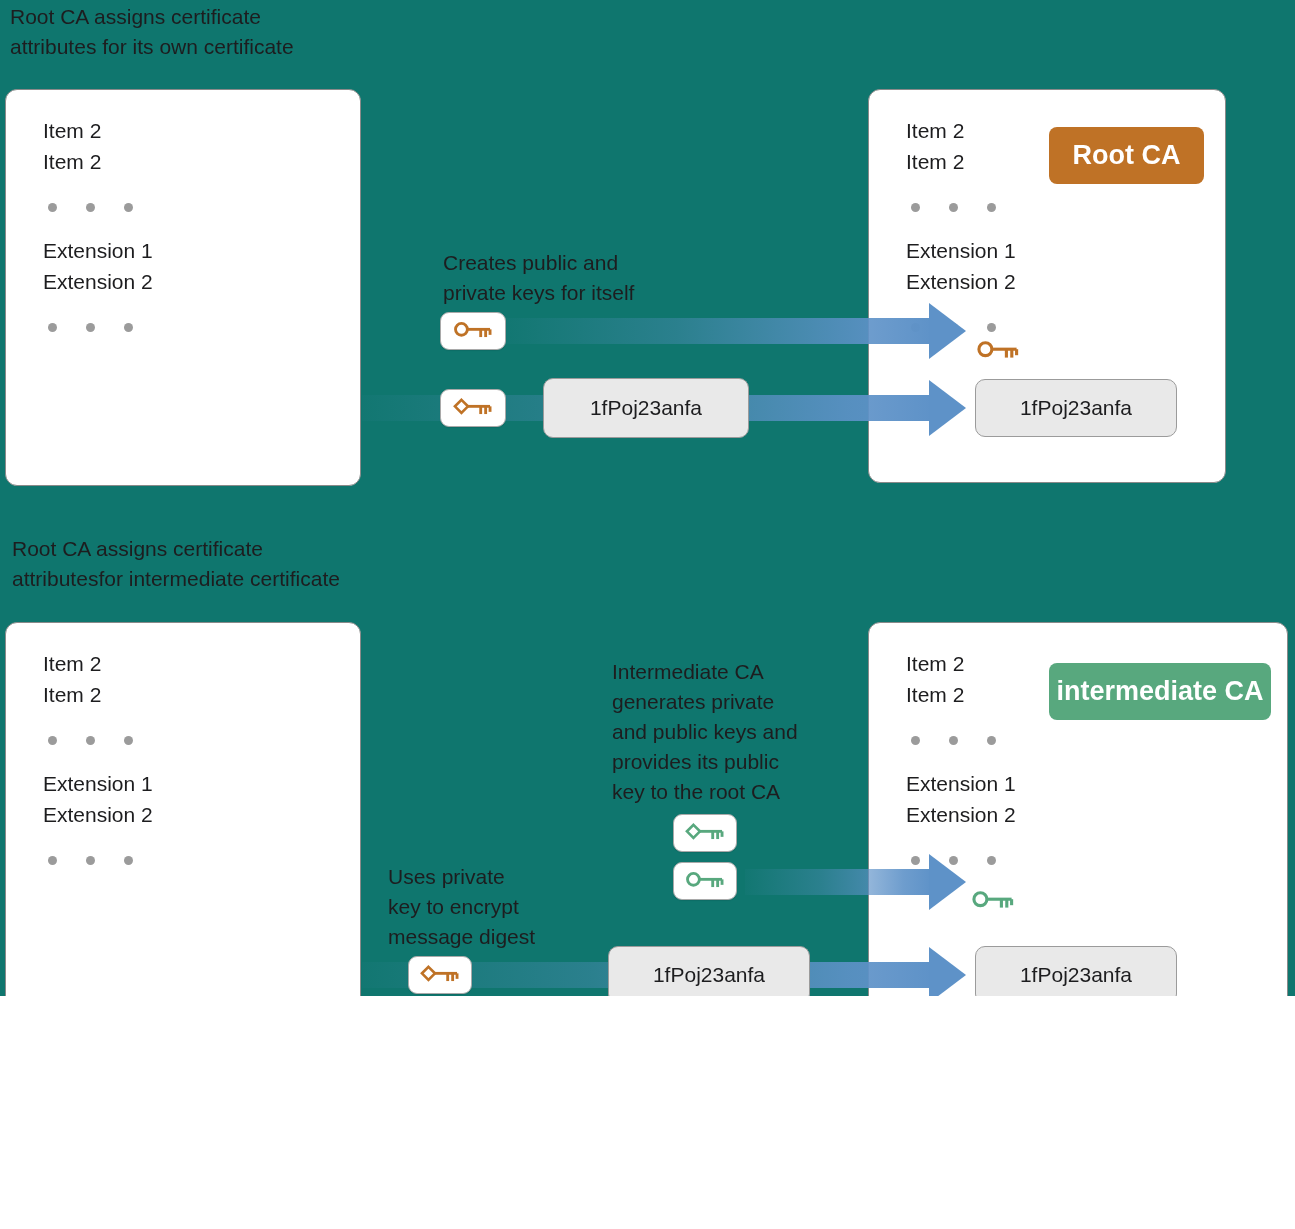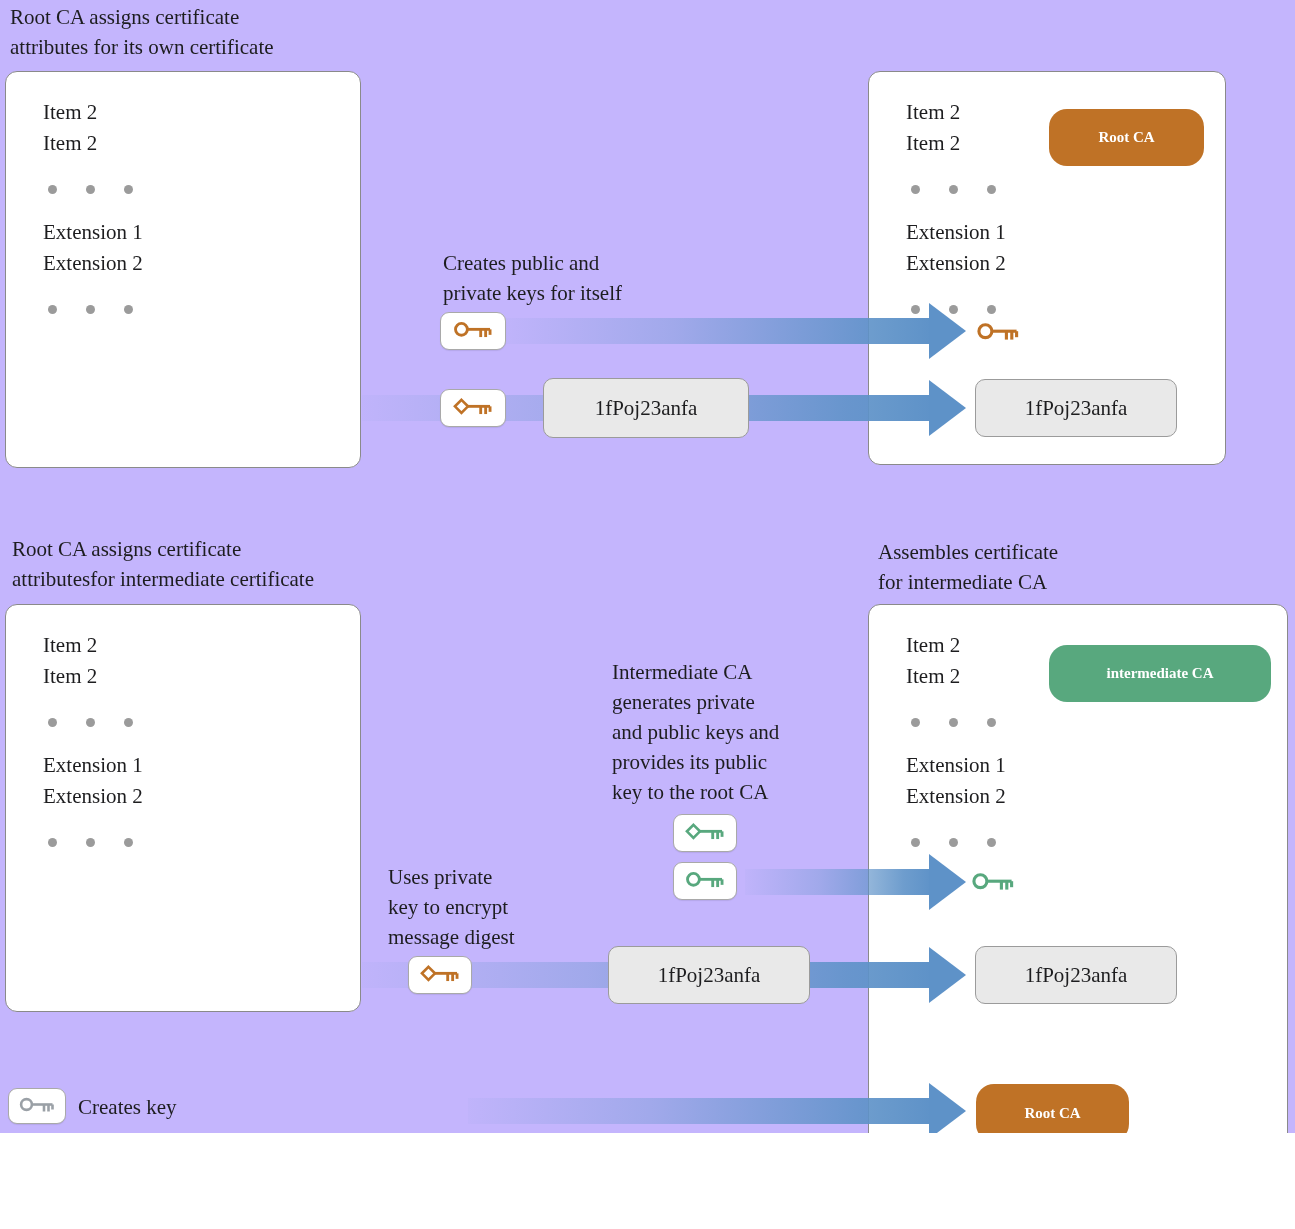--- a/index.html
+++ b/index.html
@@ -1,28 +1,28 @@
 <!DOCTYPE html>
 <html style="--orange: #bf7226; --green: #58a87e; --arrow: #5e92c8; --gray-key: #9aa0a6; --box-border: #8a8a8a; --digest-bg: #e9e9e9; --digest-border: #9b9b9b; --dot: #9b9b9b; --text: #1d1d1f;"><head>
 <meta charset="utf-8">
 <style>
   * { margin:0; padding:0; box-sizing:border-box; }
   html,body { background:#fff; }
   body { font-family:"Liberation Sans", sans-serif; color:var(--text,#1d1d1f); }
-  .canvas { position:relative; width:1295px; height:1133px; background:#c4b5fd; overflow:hidden;font-family:Liberation Serif, serif; }
+  .canvas { position:relative; width:1295px; height:996px; background:#0f766e; overflow:hidden; }
 
   .txt { position:absolute; font-size:21px; line-height:30px; white-space:pre-line; z-index:4; }
 
   .cert-box { position:absolute; background:#fff; border:1.6px solid var(--box-border,#8a8a8a);
-              border-radius:12px; padding:25px 0 0 37px; font-size:21px; z-index:1; }
+              border-radius:12px; padding:25px 0 0 37px; font-size:21px; z-index:1;margin-top:18px; }
   .cl { line-height:31px; }
   .dots { display:flex; gap:29px; margin:26px 0 23px 5px; }
   .dots i { width:9px; height:9px; border-radius:50%; background:var(--dot,#9b9b9b); display:block; }
 
-  .badge { position:absolute; border-radius:18px; color:#fff; font-weight:700; font-size:15px;
+  .badge { position:absolute; border-radius:8px; color:#fff; font-weight:700; font-size:27px;
            display:flex; align-items:center; justify-content:center; z-index:3; }
   .badge.orange { background:var(--orange,#bf7226); }
   .badge.green  { background:var(--green,#58a87e); }
 
   .digest { position:absolute; background:var(--digest-bg,#e9e9e9); border:1.5px solid var(--digest-border,#9b9b9b);
             border-radius:10px; display:flex; align-items:center; justify-content:center;
             font-size:21px; z-index:3; }
 
   .arrow { position:absolute; z-index:2; }
   .arrow .shaft { position:absolute; left:0; right:34px; top:50%; height:26px; transform:translateY(-50%);
@@ -129,22 +129,20 @@
     <svg class="key orange-c">
         <use href="#key-private"></use>
       </svg>
   </span>
   <div class="digest" style="left:543px; top:378px; width:206px; height:60px;">1fPoj23anfa</div>
   <div class="digest" style="left:975px; top:379px; width:202px; height:58px;">1fPoj23anfa</div>
 
 
   <div class="txt" style="left:12px; top:534px;">Root CA assigns certificate
 attributesfor intermediate certificate</div>
-  <div class="txt" style="left:878px; top:537px;">Assembles certificate
-for intermediate CA</div>
 
   <div class="cert-box" style="left:5px; top:604px; width:356px; height:408px;">
     <div class="cl">Item 2</div>
     <div class="cl">Item 2</div>
     <div class="dots">
         <i></i>
         <i></i>
         <i></i>
       </div>
     <div class="cl">Extension 1</div>

